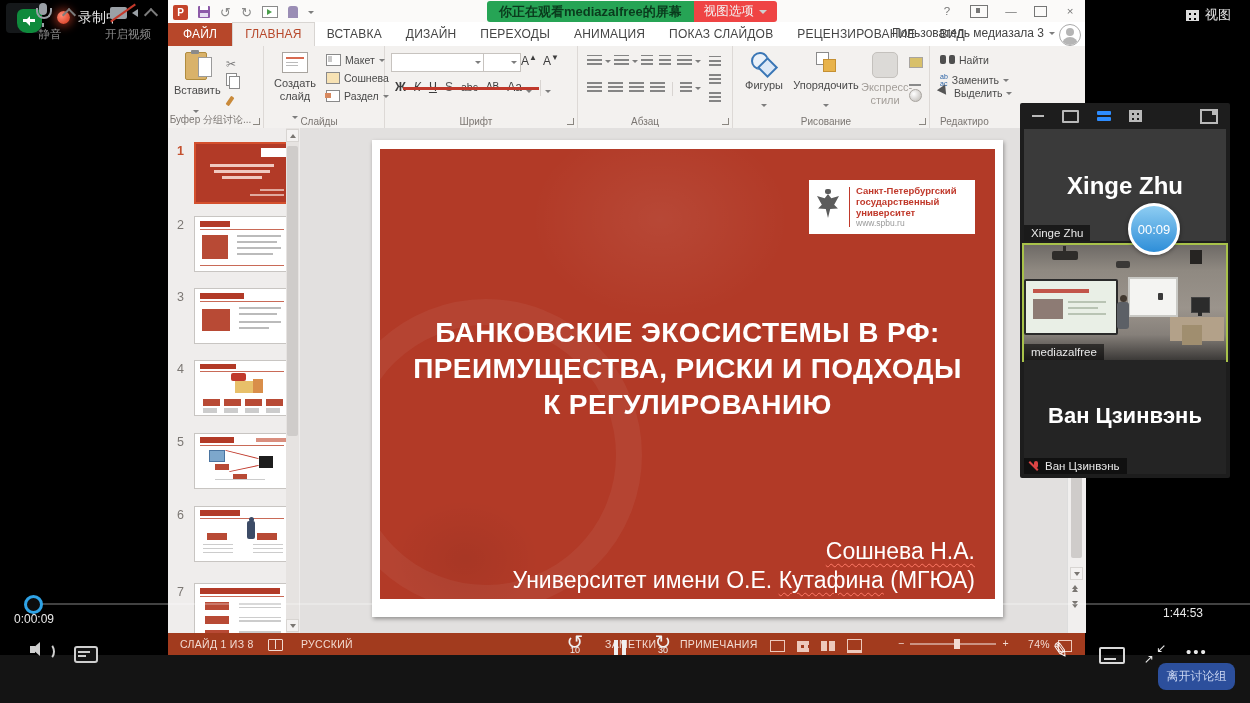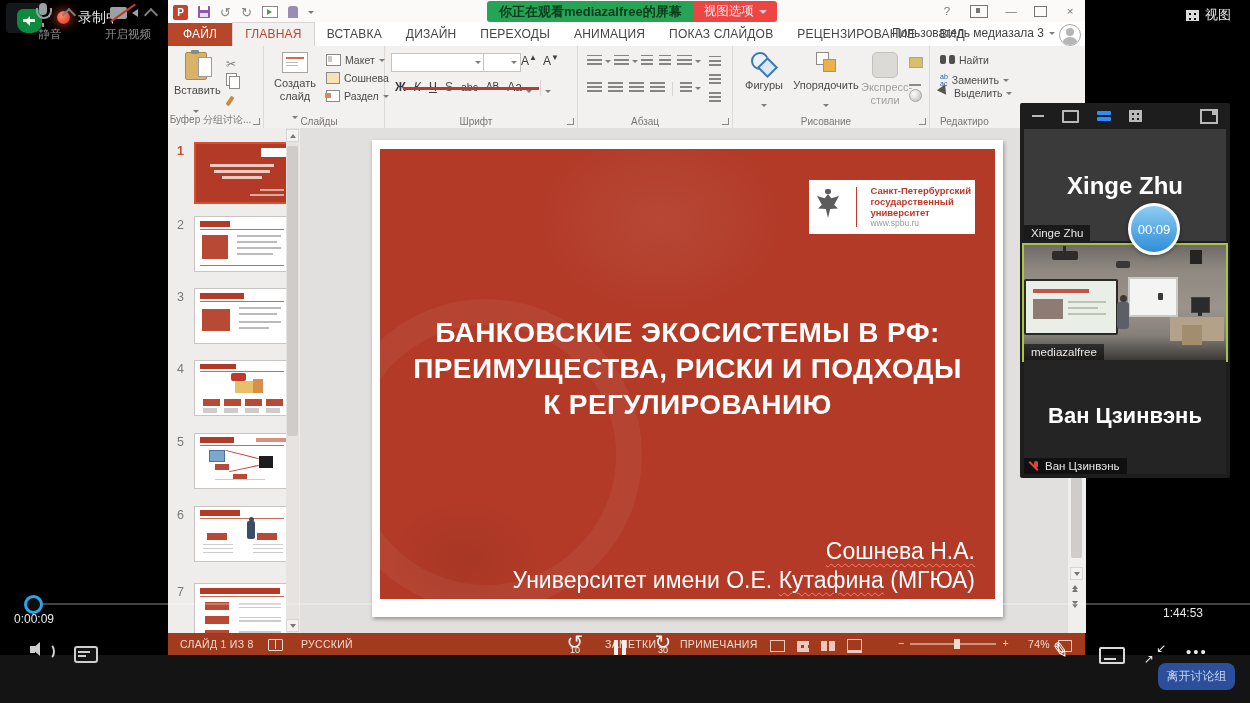--- a/index.html
+++ b/index.html
@@ -116,21 +116,21 @@
   .tri-u{width:0;height:0;border-left:3.5px solid transparent;border-right:3.5px solid transparent;border-bottom:4.5px solid #7a7672;}
   .tri-d{width:0;height:0;border-left:3.5px solid transparent;border-right:3.5px solid transparent;border-top:4.5px solid #7a7672;}
   .canvas{position:absolute;left:132px;top:0;width:767px;height:505px;background:#e2e0df;}
   .vsb{position:absolute;left:899px;top:0;width:18px;height:505px;background:#f1efee;border-left:1px solid #ddd;}
   
   .page{position:absolute;left:72px;top:12px;width:631px;height:477px;background:#fff;box-shadow:1px 2px 4px rgba(0,0,0,.35);}
   .red{position:absolute;left:8px;top:9px;right:8px;bottom:18px;background:#b23a27;overflow:hidden;}
   .wm1{position:absolute;left:-50px;top:150px;width:260px;height:260px;border:26px solid rgba(255,255,255,.05);border-radius:50%;}
   .wm2{position:absolute;left:150px;top:-30px;width:260px;height:200px;background:radial-gradient(ellipse at center,rgba(255,255,255,.07),transparent 70%);}
   .wm3{position:absolute;left:10px;bottom:-20px;width:150px;height:120px;background:radial-gradient(ellipse at center,rgba(0,0,0,.06),transparent 70%);}
-  .logo{position:absolute;right:20px;top:31px;width:158px;height:50px;background:#fff;display:flex;align-items:center;gap:6px;padding:2px 4px;justify-content:space-between;}
+  .logo{position:absolute;right:20px;top:31px;width:158px;height:50px;background:#fff;display:flex;align-items:center;gap:6px;padding:2px 4px;}
   .eagle{position:relative;width:30px;height:38px;flex:none;}
   .eagle::before{content:"";position:absolute;left:4px;top:6px;width:22px;height:24px;background:#5c5c5c;
      clip-path:polygon(50% 0,65% 18%,100% 8%,78% 45%,95% 60%,60% 62%,50% 100%,40% 62%,5% 60%,22% 45%,0 8%,35% 18%);}
   .eagle::after{content:"";position:absolute;left:12px;top:1px;width:6px;height:5px;background:#5c5c5c;border-radius:2px;}
   .logodiv{width:1px;height:40px;background:#c0392b;flex:none;}
   .logotxt{font-size:9.5px;line-height:11px;color:#c0392b;font-weight:bold;}
   .logourl{font-size:8.5px;color:#9a9a9a;font-weight:normal;}
   .stitle{position:absolute;left:28px;right:28px;top:166px;text-align:center;color:#fff;font-weight:bold;
           font-size:28px;line-height:36px;letter-spacing:.4px;}
   .sauth{position:absolute;right:20px;top:388px;text-align:right;color:#fff;font-size:23px;line-height:29px;}

